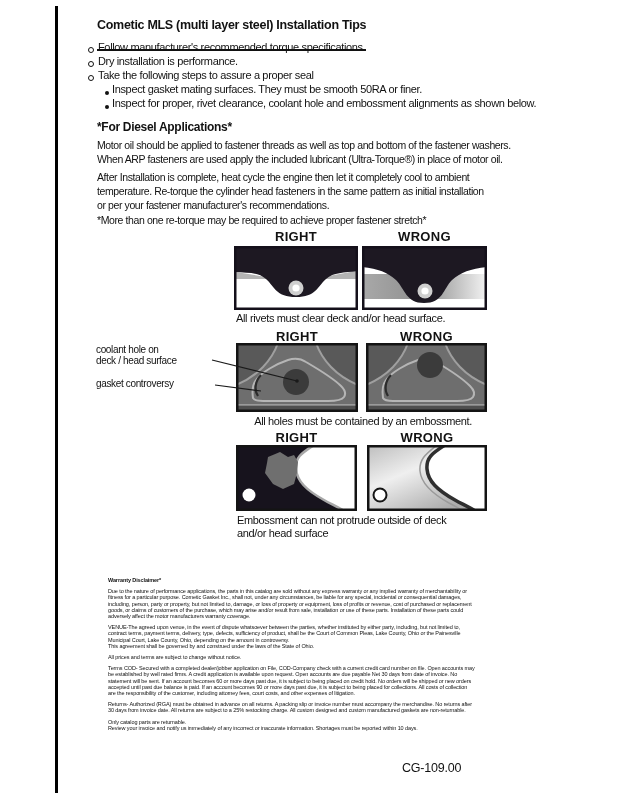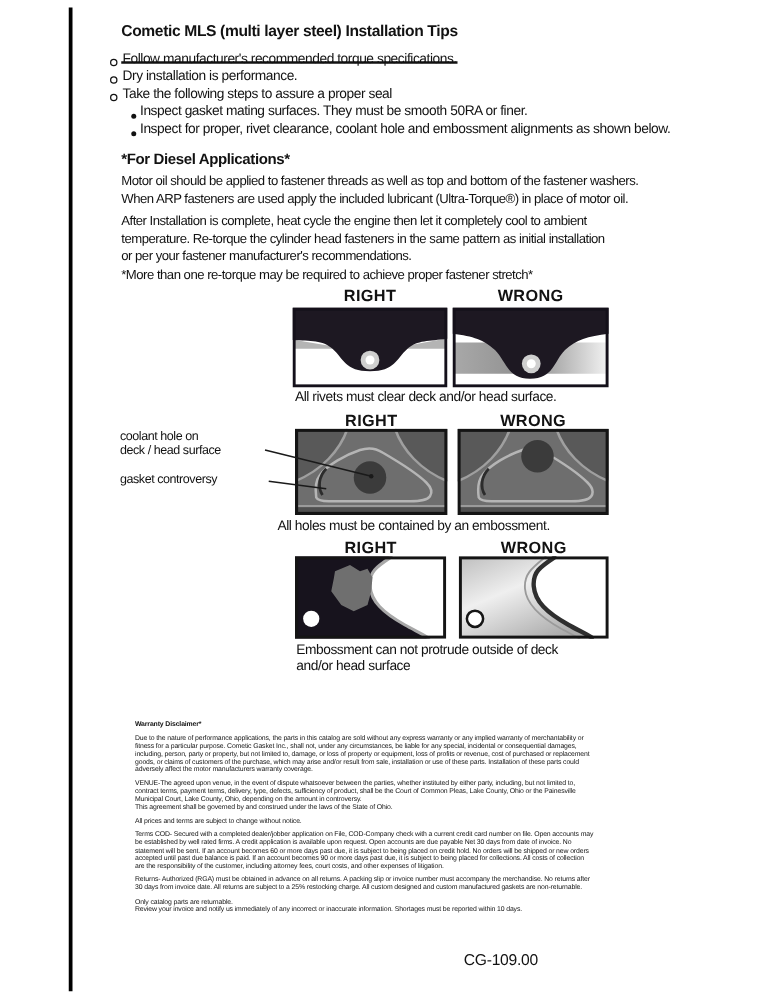--- a/index.html
+++ b/index.html
@@ -29,21 +29,21 @@
   .cap{font-size:11px;letter-spacing:-0.35px;line-height:13px;}
 
   .panel{border:0;}
   .callout{font-size:10px;letter-spacing:-0.35px;line-height:11px;text-align:left;}
 
   
   #legal{left:108px;top:577px;width:406px;font-size:5.5px;letter-spacing:-0.1px;line-height:6.2px;}
   #legal .lp{margin:0 0 5px 0;white-space:pre-line;}
   #legal .lh{font-weight:bold;margin:0 0 5px 0;}
 
-  #footer-code{left:371px;top:761px;font-size:12.5px;letter-spacing:-0.2px;}
+  #footer-code{left:402px;top:761px;font-size:12.5px;letter-spacing:-0.2px;}
 </style>
 </head>
 <body>
 
 <div id="page">
 
   <div id="edge-rule" class="abs"></div>
 
   <div id="title" class="abs">Cometic MLS (multi layer steel) Installation Tips</div>
 
@@ -143,21 +143,21 @@
     <circle cx="64" cy="22" r="13" fill="#3b3b3b"></circle>
     <rect x="1.25" y="1.25" width="118.5" height="66.5" fill="none" stroke="#141414" stroke-width="2.5"></rect>
   </svg>
 
   <svg class="abs" style="left:205px;top:348px;overflow:visible;" width="120" height="50" viewBox="0 0 120 50">
     <line x1="7" y1="12" x2="92" y2="33" stroke="#1a1a1a" stroke-width="1.2"></line>
     <circle cx="92" cy="33" r="1.8" fill="#1a1a1a"></circle>
     <line x1="10" y1="37" x2="56" y2="43" stroke="#1a1a1a" stroke-width="1.2"></line>
   </svg>
 
-  <div class="abs cap" style="left:222px;top:415px;width:250px;text-align:left;">All holes must be contained by an embossment.</div>
+  <div class="abs cap" style="left:222px;top:415px;width:250px;text-align:right;">All holes must be contained by an embossment.</div>
 
   <div class="abs rw" style="left:236px;top:430px;width:121px;">RIGHT</div>
   <div class="abs rw" style="left:367px;top:430px;width:120px;">WRONG</div>
 
   <svg class="abs panel" style="left:236px;top:445px;" width="121" height="66" viewBox="0 0 121 66">
     <rect width="121" height="66" fill="#ffffff"></rect>
     <path d="M0,0 L78,0 C66,8 59,12 60,24 C61,36 70,45 88,55 C95,59 102,62 108,66 L0,66 Z" fill="#17131d"></path>
     <path d="M78,0 C66,8 59,12 60,24 C61,36 70,45 88,55 C95,59 102,62 108,66" stroke="#a8a8a8" stroke-width="2.5" fill="none"></path>
     <polygon points="32,12 44,7 52,12 58,10 62,17 61,28 58,39 47,44 37,39 29,28 31,18" fill="#6f6f6f"></polygon>
     <circle cx="13" cy="50" r="6.5" fill="#ffffff"></circle>

